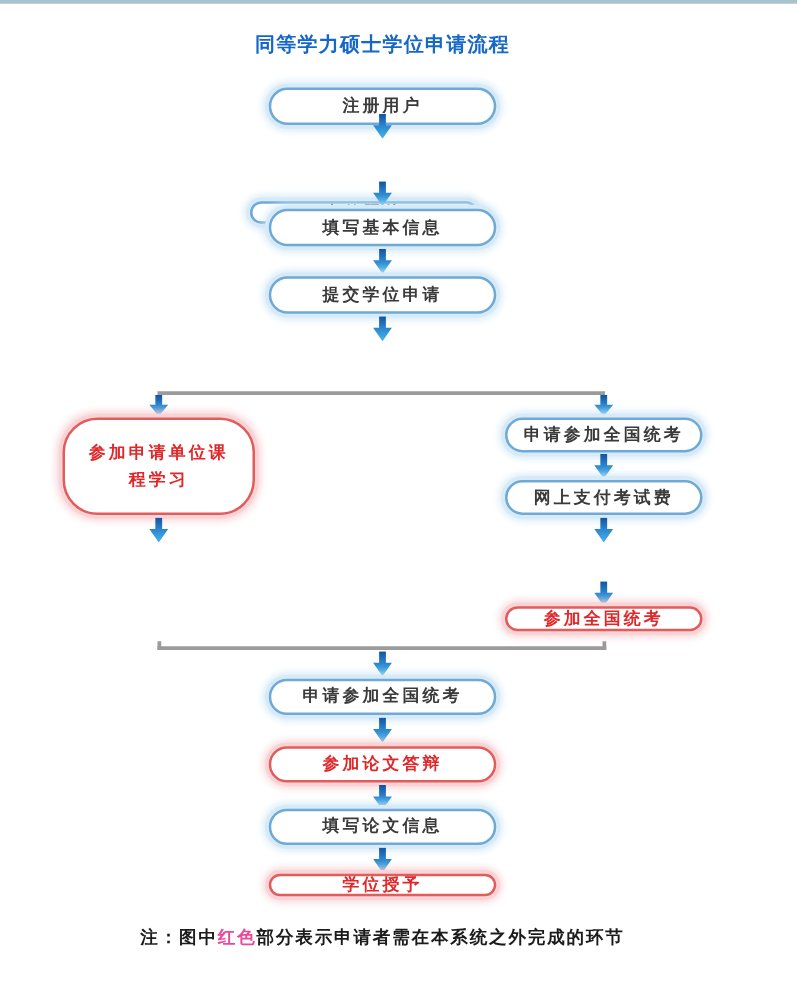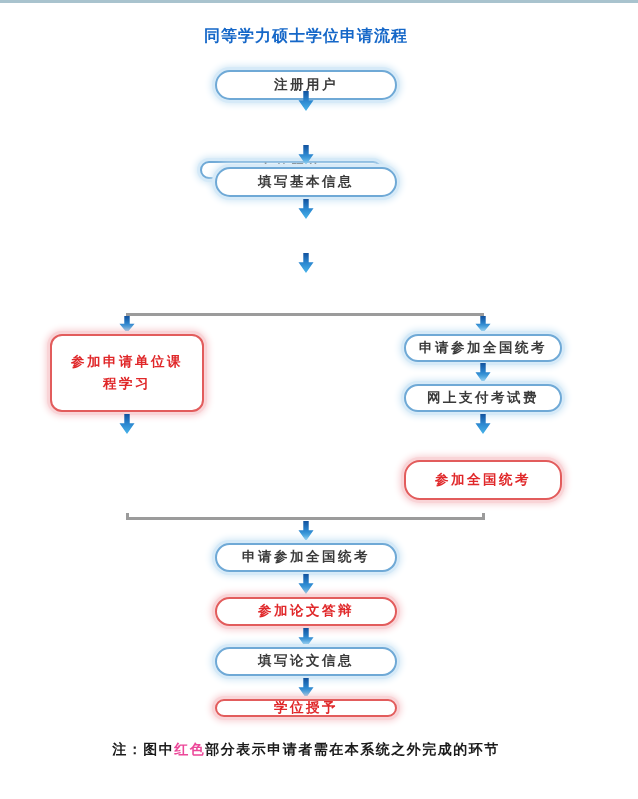--- a/index.html
+++ b/index.html
@@ -24,21 +24,21 @@
     position:absolute;
     background:#ffffff;
     border:2px solid;
     display:flex;align-items:center;justify-content:center;
     text-align:center;
     font-size:13.5px;font-weight:bold;letter-spacing:2.5px;
     line-height:1.65;
     box-sizing:border-box;
   }
   .node.pill{border-radius:16px;}
-  .node.tall{border-radius:12px;padding:0 14px;}
+  .node.tall{border-radius:28px;padding:0 14px;}
   .node.blue{
     border-color:#6fa9d6;
     color:#3a3a3a;
     box-shadow:0 0 0 3px #d6eaf8, 0 0 7px 4px #cfe6f5;
   }
   .node.red{
     border-color:#e25c5c;
     color:#e0282a;
     box-shadow:0 0 0 3px #f9d4d7, 0 0 7px 4px #f7cdd1;
   }
@@ -69,39 +69,40 @@
 
   <div class="node pill blue" style="left:215px;top:59px;width:182px;height:30px;margin-top:11px;">注册用户</div>
   <div class="arrow" style="left:298px;top:91px;"></div>
 
   <div class="node pill blue" style="left:200px;top:113px;width:182px;height:18px;margin-top:48px;">上传照片</div>
   <div class="arrow" style="left:298px;top:145px;"></div>
 
   <div class="node pill blue" style="left:215px;top:167px;width:182px;height:30px;">填写基本信息</div>
   <div class="arrow" style="left:298px;top:199px;"></div>
 
+  <div class="node pill blue" style="left:215px;top:221px;width:182px;height:30px;">提交学位申请</div>
   <div class="arrow" style="left:298px;top:253px;"></div>
 
 
   <div class="connector" style="left:126px;top:313px;width:358px;height:3px;"></div>
   <div class="arrow" style="left:119px;top:316px;height:17px;"></div>
   <div class="arrow" style="left:475px;top:316px;height:17px;"></div>
 
   <div class="node tall red" style="left:50px;top:334px;width:154px;height:78px;">参加申请单位课程学习</div>
   <div class="arrow" style="left:119px;top:414px;"></div>
 
   <div class="node pill blue" style="left:404px;top:334px;width:158px;height:28px;">申请参加全国统考</div>
   <div class="arrow" style="left:475px;top:363px;"></div>
 
   <div class="node pill blue" style="left:404px;top:384px;width:158px;height:28px;">网上支付考试费</div>
   <div class="arrow" style="left:475px;top:414px;"></div>
 
   <div class="arrow" style="left:475px;top:465px;"></div>
 
-  <div class="node pill red" style="left:404px;top:460px;width:158px;height:40px;">参加全国统考</div>
+  <div class="node pill red" style="left:404px;top:485px;width:158px;height:20px;">参加全国统考</div>
 
   <div class="connector" style="left:126px;top:513px;width:3px;height:7px;"></div>
   <div class="connector" style="left:482px;top:513px;width:3px;height:7px;"></div>
   <div class="connector" style="left:126px;top:517px;width:359px;height:3px;"></div>
   <div class="arrow" style="left:298px;top:521px;"></div>
 
   <div class="node pill blue" style="left:215px;top:543px;width:182px;height:29px;">申请参加全国统考</div>
   <div class="arrow" style="left:298px;top:574px;"></div>
 
   <div class="node pill red" style="left:215px;top:597px;width:182px;height:29px;">参加论文答辩</div>

